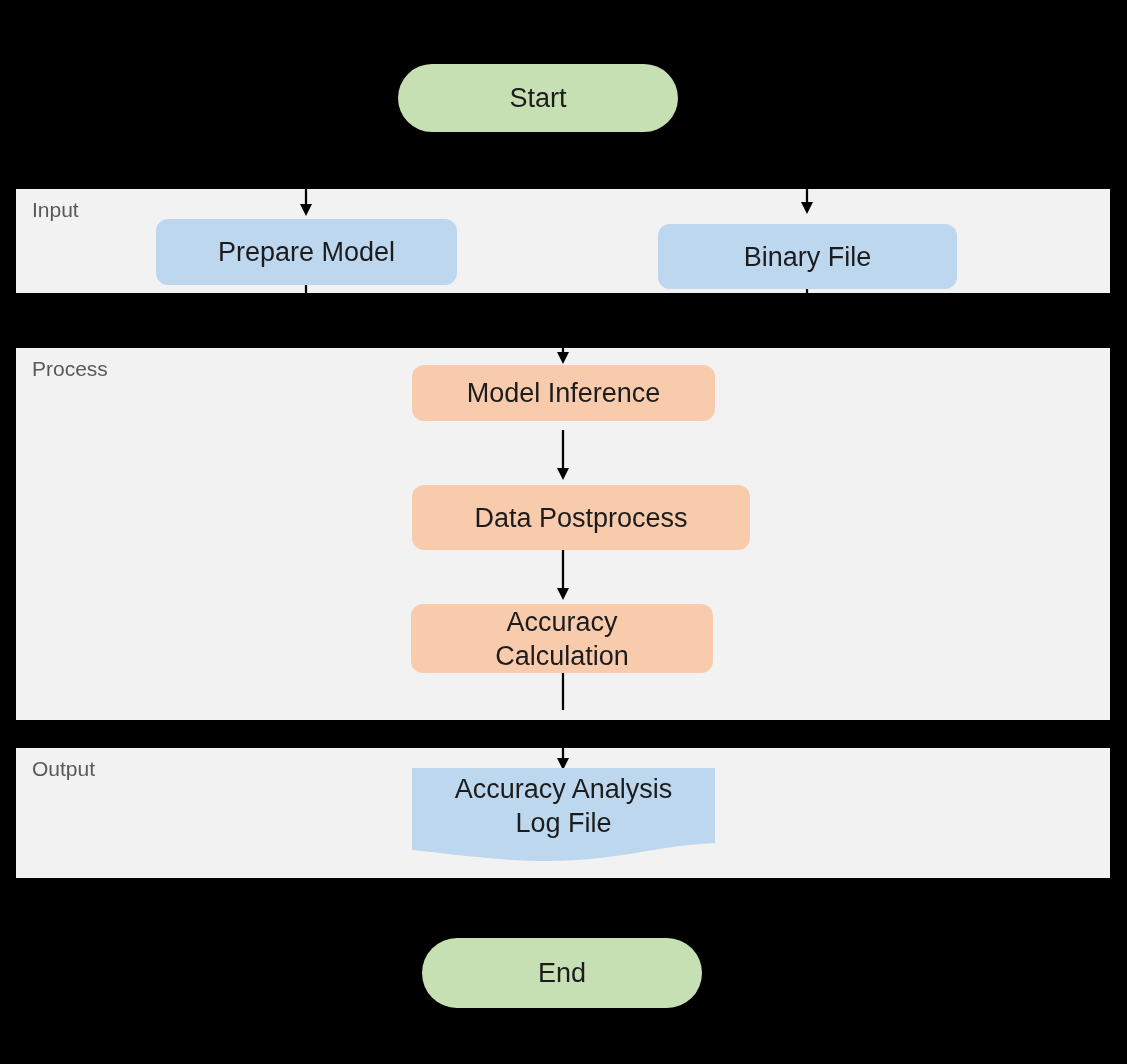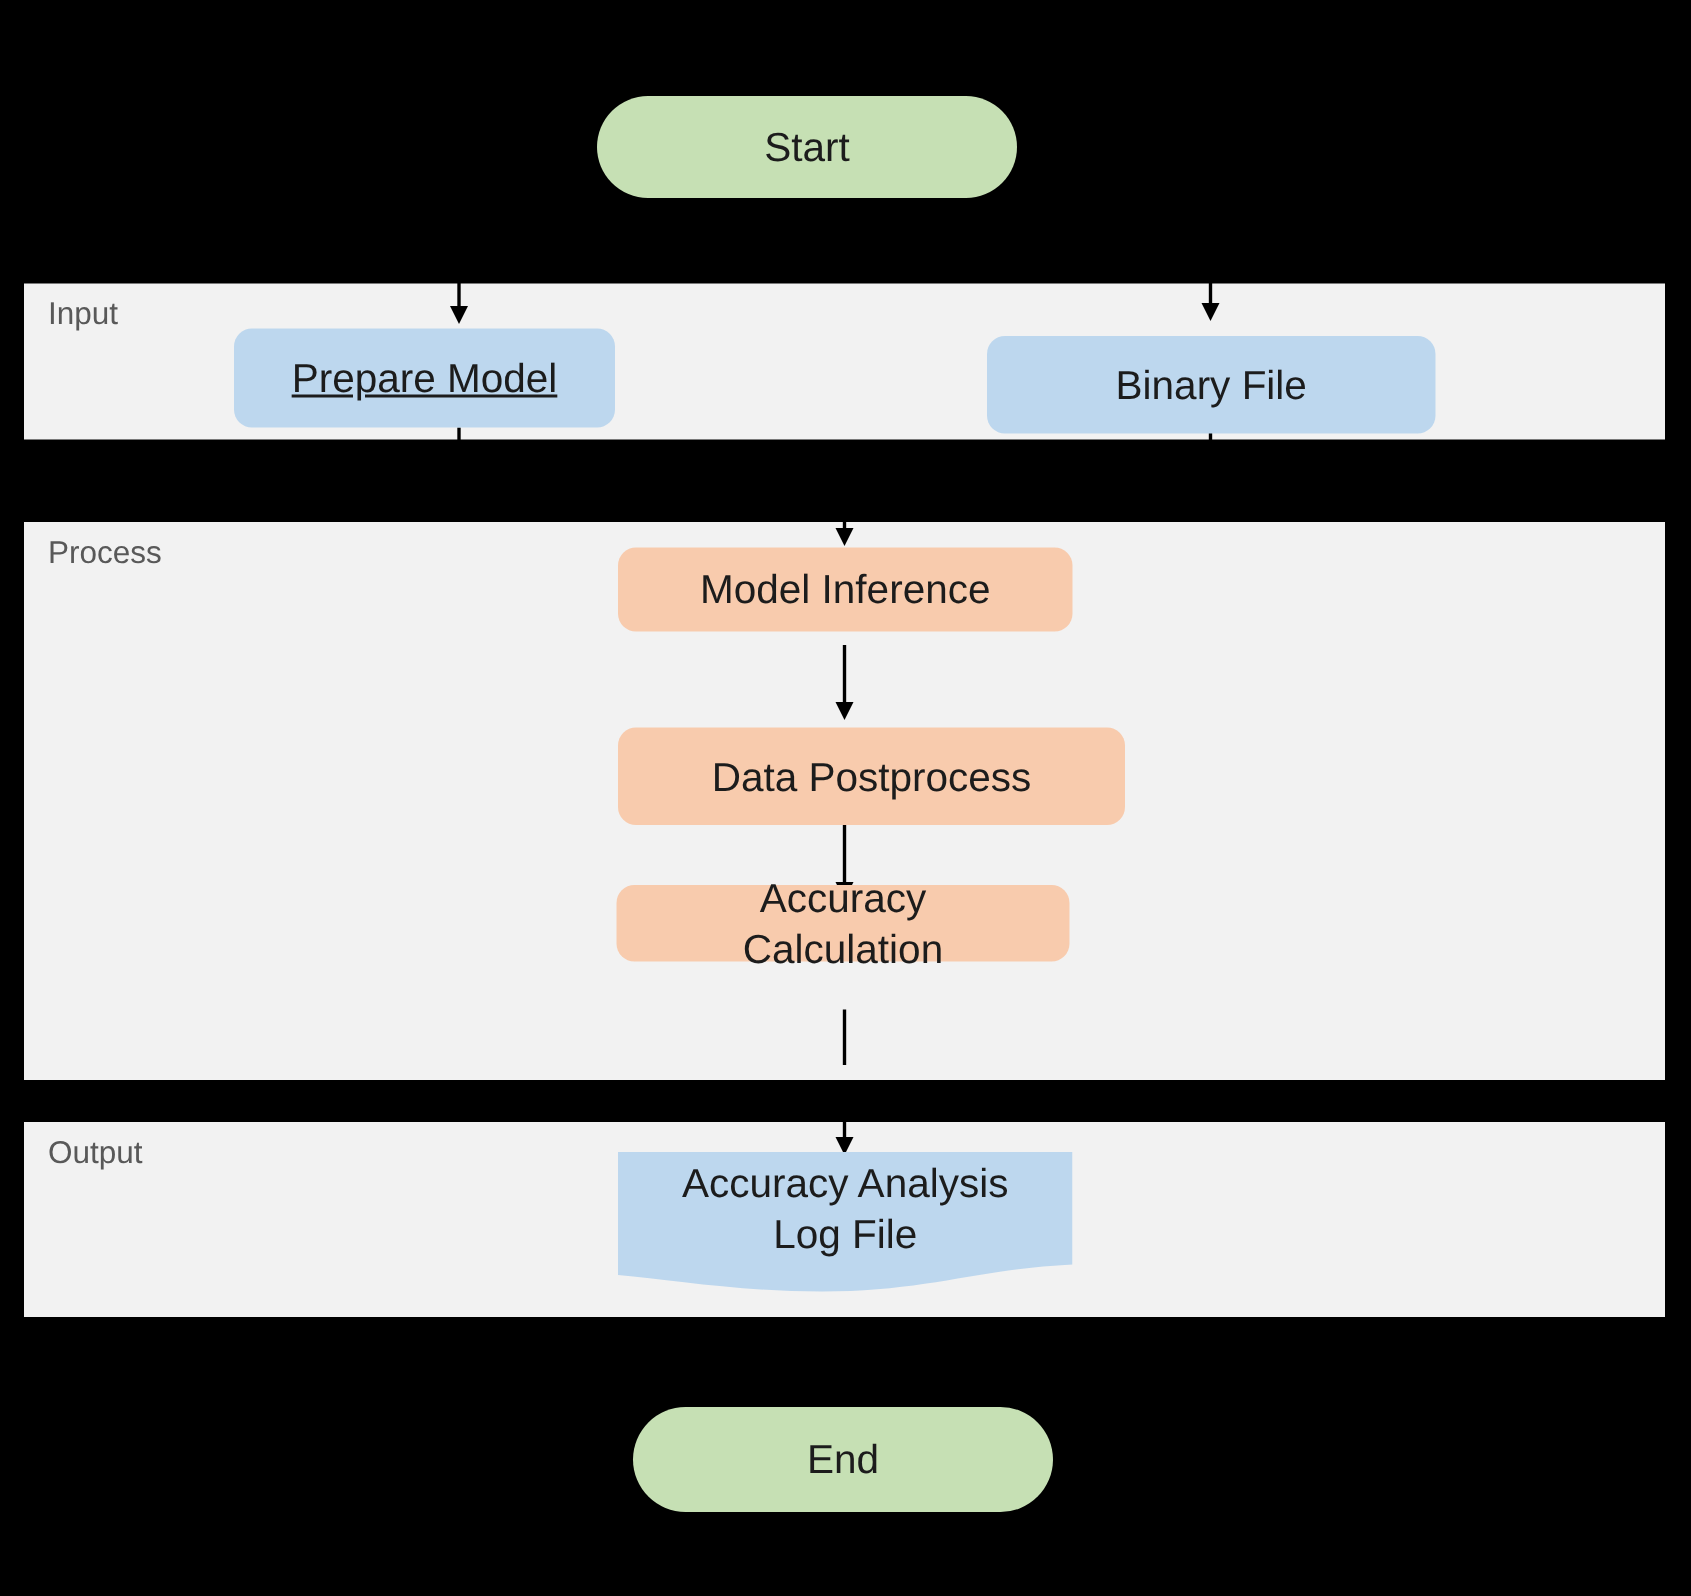--- a/index.html
+++ b/index.html
@@ -46,25 +46,25 @@
   }
   .rounded { border-radius: 12px; }
   .pill {
     border-radius: 35px;
     background: var(--terminal-fill, #c6e0b4);
   }
   .input-node   { background: var(--input-node-fill, #bdd7ee); }
   .process-node { background: var(--process-node-fill, #f8cbad); }
 
   #node-start            { left: 398px; top: 64px;  width: 280px; height: 68px; }
-  #node-prepare-model    { left: 156px; top: 219px; width: 254px; height: 66px; text-decoration: underline; }
+  #node-prepare-model    { left: 156px; top: 219px; width: 301px; height: 66px; }
   #node-binary-file      { left: 658px; top: 224px; width: 299px; height: 65px; }
   #node-model-inference  { left: 412px; top: 365px; width: 303px; height: 56px; }
   #node-data-postprocess { left: 412px; top: 485px; width: 338px; height: 65px; }
-  #node-accuracy-calc    { left: 411px; top: 590px; width: 302px; height: 51px; }
+  #node-accuracy-calc    { left: 411px; top: 604px; width: 302px; height: 69px; }
   #node-end              { left: 422px; top: 938px; width: 280px; height: 70px; }
 
   #doc-shape {
     position: absolute;
     left: 412px;
     top: 768px;
     width: 303px;
     height: 95px;
     z-index: 3;
   }

